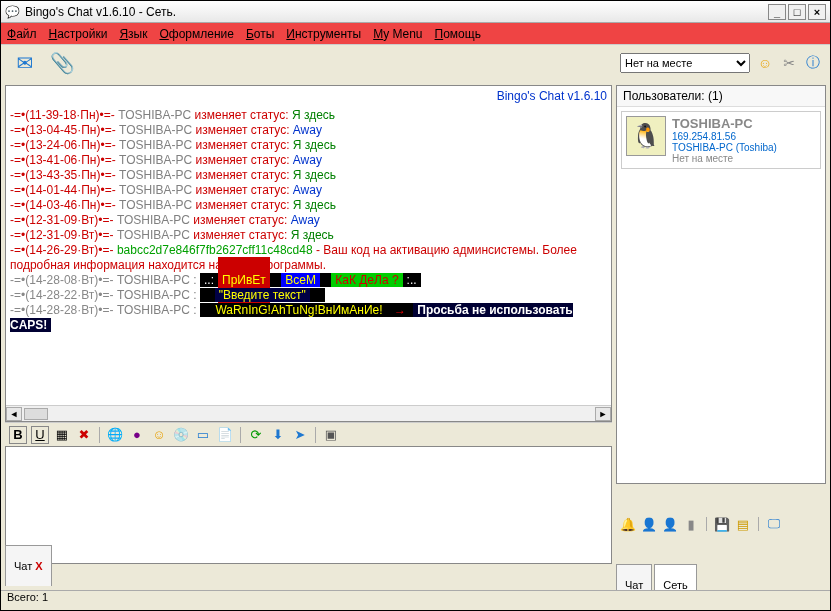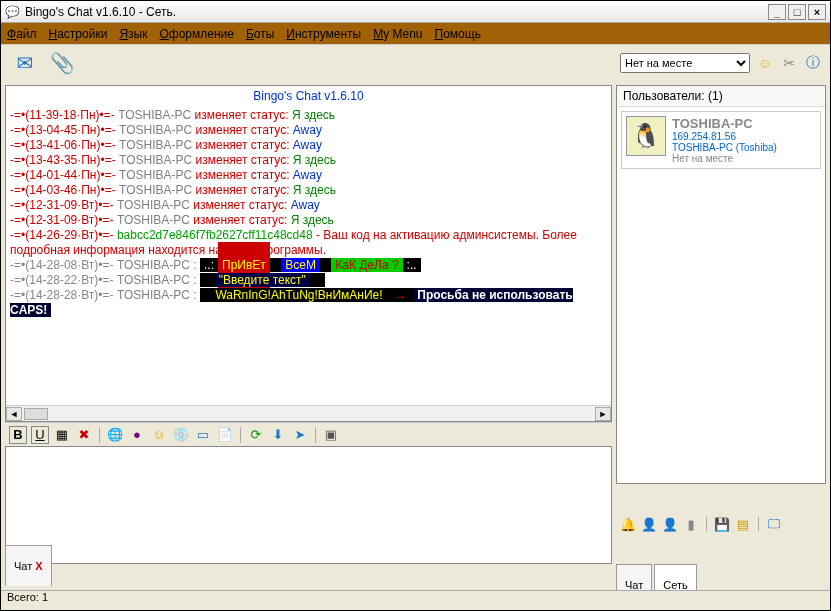--- a/index.html
+++ b/index.html
@@ -2,33 +2,33 @@
 <html><head>
 <meta charset="utf-8">
 <style>
 * { box-sizing: border-box; margin: 0; padding: 0; }
 body { font-family: Tahoma, Arial, sans-serif; font-size: 11px; background: #fff; width: 831px; height: 611px; overflow: hidden; }
 .window { width: 831px; height: 611px; border: 1px solid #000; display: flex; flex-direction: column; background: #ece9d8; }
 .titlebar { height: 22px; background: linear-gradient(#fff, #e8e8e8); border-bottom: 1px solid #aaa; display: flex; align-items: center; padding: 0 4px; }
 .titlebar-icon { width: 16px; height: 16px; margin-right: 4px; display: inline-flex; align-items: center; justify-content: center; font-size: 12px; }
 .titlebar-text { flex: 1; font-size: 12px; }
 .winbtn { width: 18px; height: 16px; border: 1px solid #888; background: #f0f0f0; margin-left: 2px; display: flex; align-items: center; justify-content: center; font-size: 11px; font-weight: bold; cursor: pointer; }
-.menubar { height: 22px; background: #a16207; border-bottom: 1px solid #ccc; display: flex; align-items: center; padding: 10px 6px; gap: 12px; font-size: 12px; }
+.menubar { height: 22px; background: #ef4444; border-bottom: 1px solid #ccc; display: flex; align-items: center; padding: 10px 6px; gap: 12px; font-size: 12px; }
 .menubar span { cursor: pointer; }
 .menubar span u { text-decoration: underline; }
 .toolbar1 { height: 36px; background: #ece9d8; display: flex; align-items: center; padding: 0 8px; }
 .tb1-left { display: flex; gap: 6px; }
 .tb1-icon { width: 32px; height: 28px; display: flex; align-items: center; justify-content: center; font-size: 20px; cursor: pointer; }
 .tb1-right { margin-left: auto; display: flex; align-items: center; gap: 6px; }
 .status-dd { width: 130px; height: 20px; font-size: 11px; }
 .tb1-sm { width: 18px; height: 18px; display: flex; align-items: center; justify-content: center; font-size: 14px; cursor: pointer; }
 .content { flex: 1; display: flex; padding: 4px; gap: 4px; background: #ece9d8; overflow: hidden; }
 .left-panel { flex: 1; display: flex; flex-direction: column; }
 .chat-wrap { border: 1px solid #888; background: #fff; display: flex; flex-direction: column; flex: 1; overflow: hidden; }
-.chat-title { text-align: center; color: #0033cc; font-size: 12px; padding: 3px 12px; }
+.chat-title { text-align: right; color: #0033cc; font-size: 12px; padding: 3px 4px; }
 .chat-log { flex: 1; overflow: auto; padding: 2px 4px; font-size: 12px; line-height: 15px; white-space: normal; }
 .log-line { display: block; }
 .ts-red { color: #c00; margin-top: 23px; }
 .ts-gray { color: #888; }
 .pc { color: #808080; }
 .act { color: #c00; }
 .st-green { color: #008000; }
 .st-blue { color: #0033cc; }
 .code-green { color: #00a000; }
 .info-red { color: #c00; }
@@ -108,20 +108,21 @@
     </div>
   </div>
 
   <div class="content">
     <div class="left-panel">
       <div class="chat-wrap">
         <div class="chat-title">Bingo's Chat v1.6.10</div>
         <div class="chat-log" id="chatlog">
             <div class="log-line"><span class="ts-red">-=•(11-39-18·Пн)•=-</span> <span class="pc">TOSHIBA-PC</span> <span class="act">изменяет статус:</span> <span class="st-green">Я здесь</span></div>
             <div class="log-line"><span class="ts-red">-=•(13-04-45·Пн)•=-</span> <span class="pc">TOSHIBA-PC</span> <span class="act">изменяет статус:</span> <span class="st-blue">Away</span></div>
+            <div class="log-line"><span class="ts-red">-=•(13-24-06·Пн)•=-</span> <span class="pc">TOSHIBA-PC</span> <span class="act">изменяет статус:</span> <span class="st-green">Я здесь</span></div>
             <div class="log-line"><span class="ts-red">-=•(13-41-06·Пн)•=-</span> <span class="pc">TOSHIBA-PC</span> <span class="act">изменяет статус:</span> <span class="st-blue">Away</span></div>
             <div class="log-line"><span class="ts-red">-=•(13-43-35·Пн)•=-</span> <span class="pc">TOSHIBA-PC</span> <span class="act">изменяет статус:</span> <span class="st-green">Я здесь</span></div>
             <div class="log-line"><span class="ts-red">-=•(14-01-44·Пн)•=-</span> <span class="pc">TOSHIBA-PC</span> <span class="act">изменяет статус:</span> <span class="st-blue">Away</span></div>
             <div class="log-line"><span class="ts-red">-=•(14-03-46·Пн)•=-</span> <span class="pc">TOSHIBA-PC</span> <span class="act">изменяет статус:</span> <span class="st-green">Я здесь</span></div>
             <div class="log-line"><span class="ts-red">-=•(12-31-09·Вт)•=-</span> <span class="pc">TOSHIBA-PC</span> <span class="act">изменяет статус:</span> <span class="st-blue">Away</span></div>
             <div class="log-line"><span class="ts-red">-=•(12-31-09·Вт)•=-</span> <span class="pc">TOSHIBA-PC</span> <span class="act">изменяет статус:</span> <span class="st-green">Я здесь</span></div>
             <div class="log-line"><span class="ts-red">-=•(14-26-29·Вт)•=-</span> <span class="code-green">babcc2d7e846f7fb2627cff11c48cd48</span><span class="info-red"> - Ваш код на активацию админсистемы. Более подробная информация находится на сайте программы.</span></div>
             <div class="log-line"><span class="ts-gray">-=•(14-28-08·Вт)•=-</span> <span class="pc">TOSHIBA-PC : </span><span class="bg-blk">..:</span><span class="bg-red">ПрИвЕт</span><span class="bg-blk">&nbsp;</span><span class="bg-blue">ВсеМ</span><span class="bg-blk">&nbsp;</span><span class="bg-green">КаК ДеЛа ?</span><span class="bg-blk">:..</span></div>
             <div class="log-line"><span class="ts-gray">-=•(14-28-22·Вт)•=-</span> <span class="pc">TOSHIBA-PC : </span><span class="bg-blk">&nbsp;&nbsp;</span><span class="bg-navy">"Введите текст"</span><span class="bg-blk">&nbsp;&nbsp;</span></div>
             <div class="log-line"><span class="ts-gray">-=•(14-28-28·Вт)•=-</span> <span class="pc">TOSHIBA-PC : </span><span class="bg-blk">&nbsp;</span><span class="bg-blky">WaRnInG!AhTuNg!ВнИмАнИе!</span><span class="bg-blk"> <span class="arrow-r">→</span> </span><span class="bg-dblue">Просьба не использовать CAPS!</span></div>

